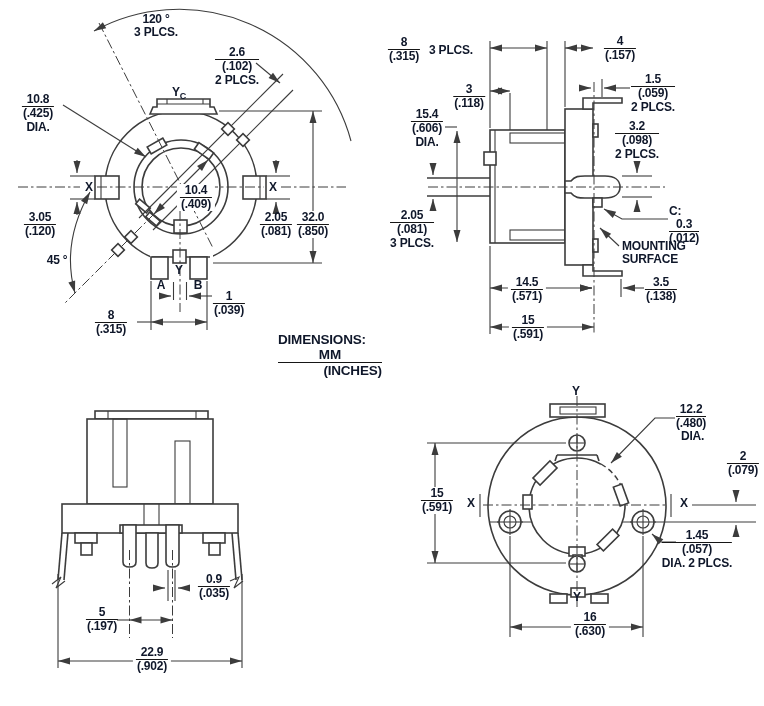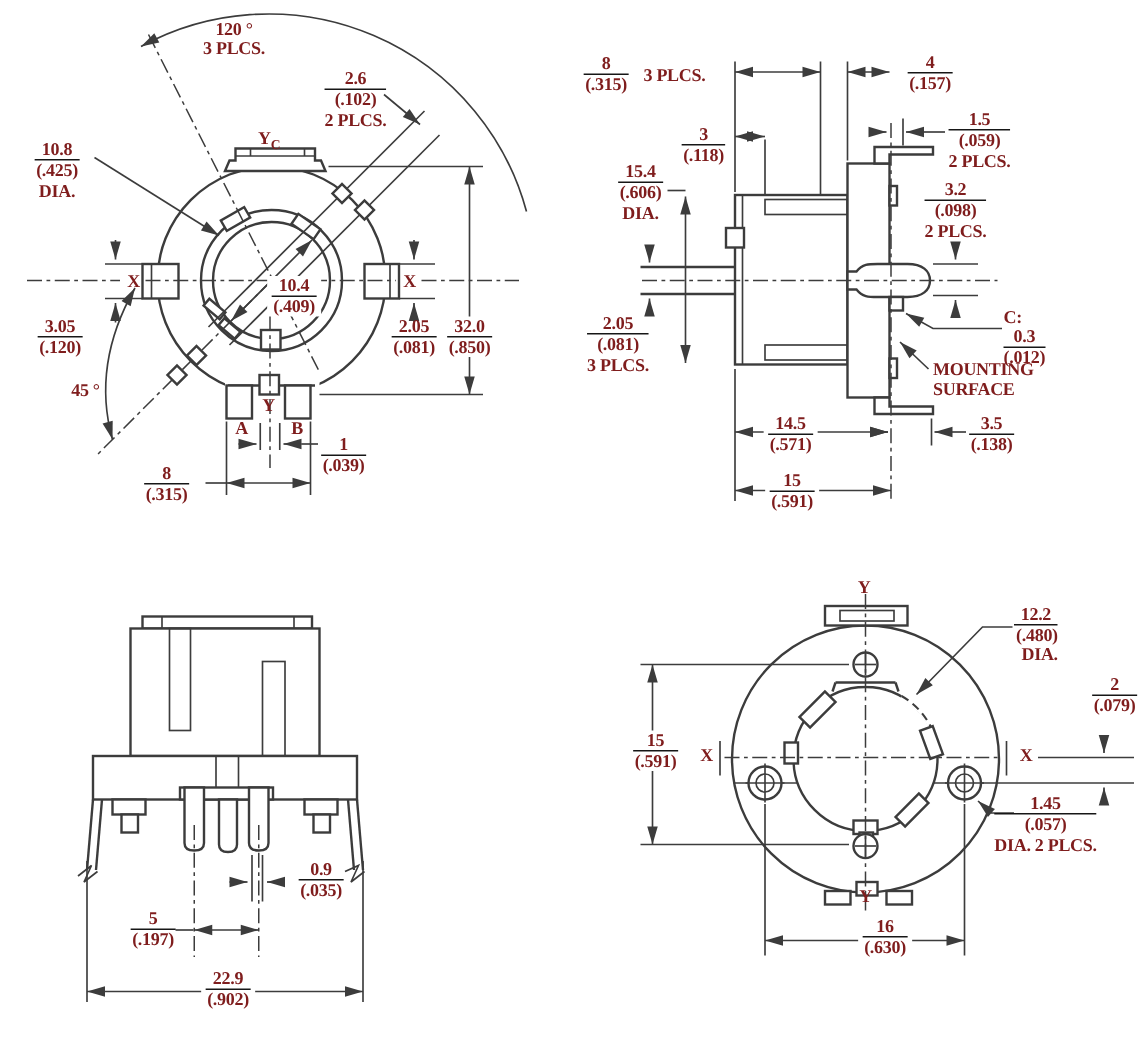--- a/index.html
+++ b/index.html
@@ -1,17 +1,17 @@
 <!DOCTYPE html>
 <html><head>
 <meta charset="utf-8">
 <style>
   html,body{margin:0;padding:0;background:#fff;}
   .sheet{position:relative;width:764px;height:706px;background:#fff;overflow:hidden;
-         font-family:Liberation Serif, serif;color:#7f1d1d;}
+         font-family:Liberation Sans, sans-serif;color:#0f172a;}
   .sheet svg{position:absolute;left:0;top:0;}
   .ol{stroke:#3c3c3c;stroke-width:1.6;fill:none;}
   .olf{stroke:#3c3c3c;stroke-width:1.6;fill:#fff;}
   .th{stroke:#3c3c3c;stroke-width:1.1;fill:none;}
   .cl{stroke:#3c3c3c;stroke-width:1;fill:none;stroke-dasharray:10 3 2.5 3;}
   .dsh{stroke:#3c3c3c;stroke-width:1.4;fill:none;stroke-dasharray:5.5 3.5;}
   .wmask{fill:#fff;stroke:none;}
   .dim,.txt,.txtl,.dimrow{position:absolute;font-size:12px;font-weight:700;line-height:13px;
         white-space:nowrap;letter-spacing:-0.2px;}
   .dim{transform:translateX(-50%);text-align:center;}
@@ -360,20 +360,27 @@
 </div>
 <div class="dim" style="left:661px;top:276px">
   <span class="num">3.5</span>
   <span class="den">(.138)</span>
 </div>
 <div class="dim bgw" style="left:528px;top:314px">
   <span class="num">15</span>
   <span class="den">(.591)</span>
 </div>
 
+<div class="dimrow bigtxt" style="left:278px;top:332px">
+  <span style="margin-top:7px">DIMENSIONS:</span>
+  <span class="frac" style="margin-left:16px">
+    <span class="num">MM</span>
+    <span class="den">(INCHES)</span>
+  </span>
+</div>
 
 <div class="dim" style="left:214px;top:573px">
   <span class="num">0.9</span>
   <span class="den">(.035)</span>
 </div>
 <div class="dim" style="left:102px;top:606px">
   <span class="num">5</span>
   <span class="den">(.197)</span>
 </div>
 <div class="dim bgw" style="left:152px;top:646px">

